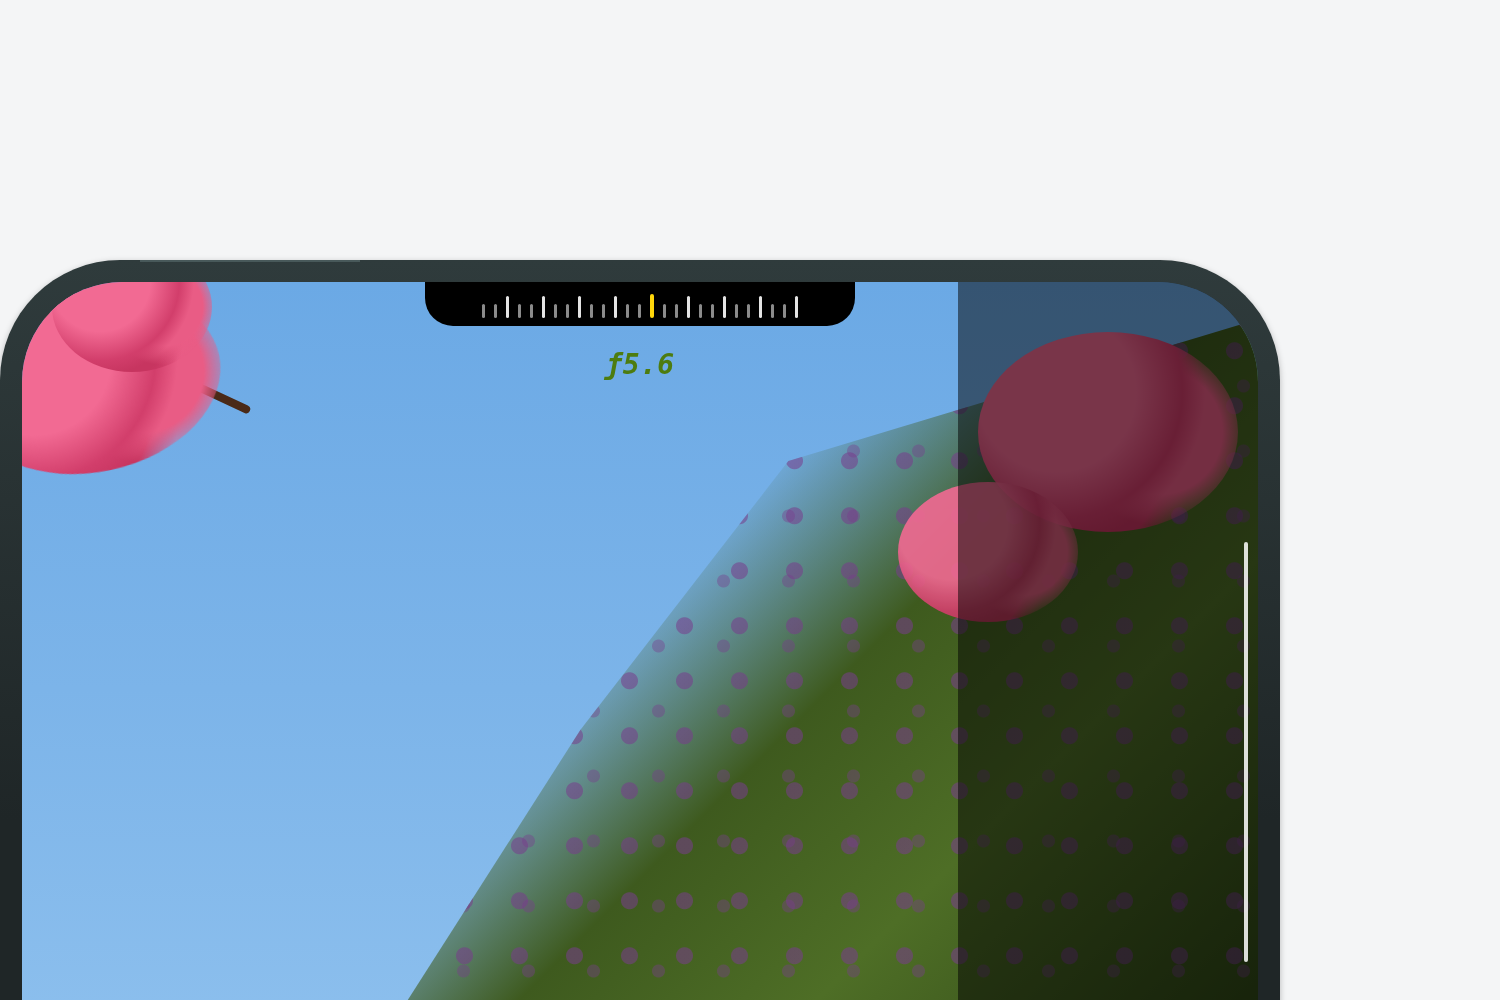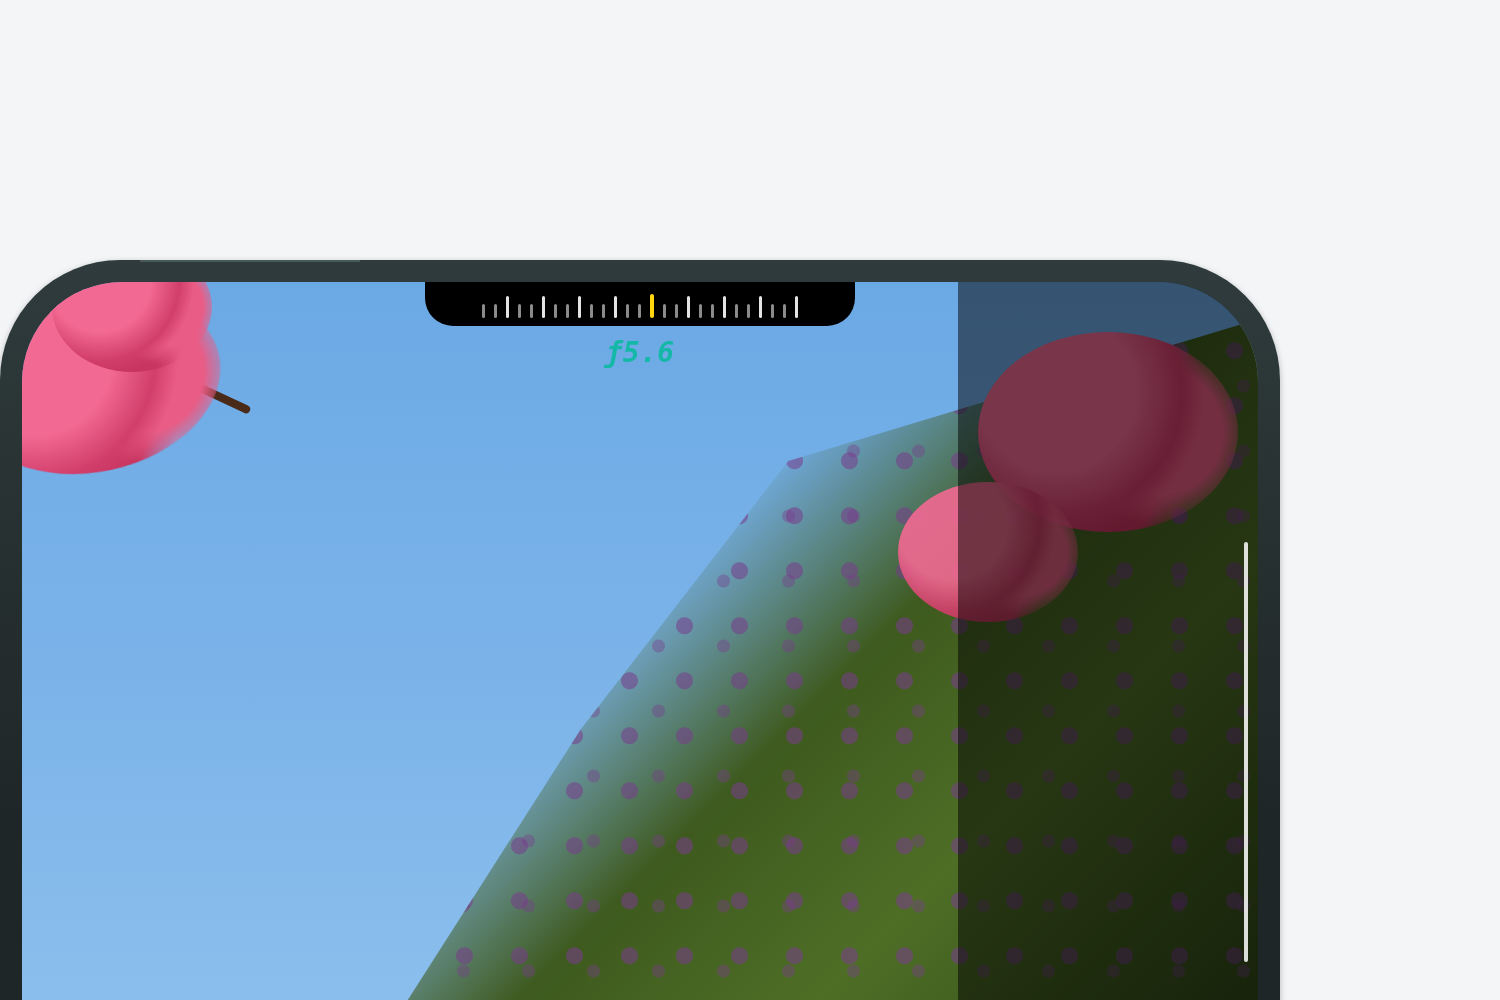--- a/index.html
+++ b/index.html
@@ -219,16 +219,16 @@
           <div class="tick major"></div>
           <div class="tick minor"></div>
           <div class="tick minor"></div>
           <div class="tick major"></div>
           <div class="tick minor"></div>
           <div class="tick minor"></div>
           <div class="tick major"></div>
         </div>
     </div>
 
-    <div class="aperture-label" style="color: #14b8a6;">ƒ5.6</div>
+    <div class="aperture-label" style="color: #4d7c0f; margin-top: 12px;">ƒ5.6</div>
 
   </div>
 </div>
 
 </body></html>

